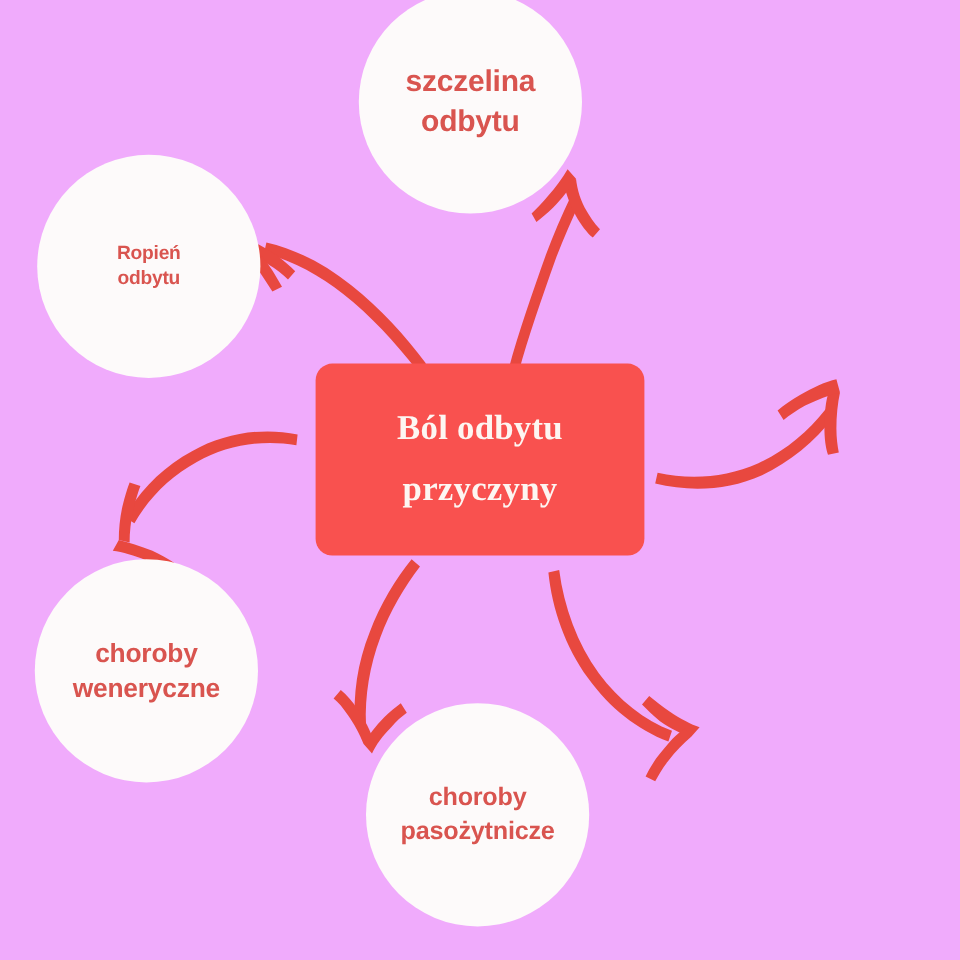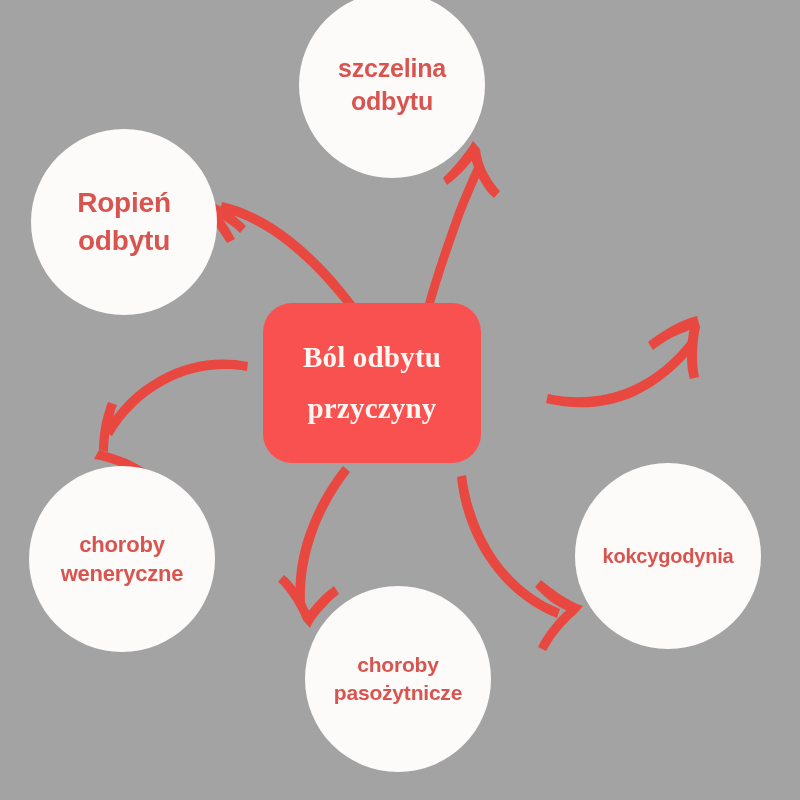--- a/index.html
+++ b/index.html
@@ -9,21 +9,21 @@
   }
   body {
     background: #efe9e7;
     font-family: "Liberation Sans", sans-serif;
   }
   #infographic {
     position: relative;
     width: 800px;
     height: 800px;
     overflow: hidden;
-    background: #a3a3a3;
+    background: #f0abfc;
   }
   #arrow-layer {
     position: absolute;
     left: 0;
     top: 0;
     width: 800px;
     height: 800px;
     pointer-events: none;
   }
   .node-circle {
@@ -51,30 +51,30 @@
   .c-botright { left: 575px; top: 463px; width: 186px; height: 186px; }
   .c-bottom   { left: 305px; top: 586px; width: 186px; height: 186px; }
   .c-botleft  { left: 29px;  top: 466px; width: 186px; height: 186px; }
   .c-left     { left: 31px;  top: 129px; width: 186px; height: 186px; }
 
   .c-top .node-label      { font-size: 25px; }
   .c-right .node-label    { font-size: 24px; }
   .c-botright .node-label { font-size: 20px; }
   .c-bottom .node-label   { font-size: 21px; }
   .c-botleft .node-label  { font-size: 22px; }
-  .c-left .node-label     { font-size: 28px; }
+  .c-left .node-label     { font-size: 16px; }
 
   #center-box {
     position: absolute;
     left: 263px;
     top: 303px;
-    width: 218px;
+    width: 274px;
     height: 160px;
     background: #f9514f;
-    border-radius: 29px;
+    border-radius: 14px;
     display: flex;
     align-items: center;
     justify-content: center;
   }
   #center-label {
     color: #fdf6f2;
     font-family: "Liberation Serif", serif;
     font-weight: bold;
     font-size: 29px;
     line-height: 1.75;
@@ -219,23 +219,20 @@
 
     </g>
   </svg>
 
   <div class="node-circle c-top">
     <span class="node-label">szczelina
 odbytu</span>
   </div>
 
 
-  <div class="node-circle c-botright">
-    <span class="node-label">kokcygodynia</span>
-  </div>
 
   <div class="node-circle c-bottom">
     <span class="node-label">choroby
 pasożytnicze</span>
   </div>
 
   <div class="node-circle c-botleft">
     <span class="node-label">choroby
 weneryczne</span>
   </div>

